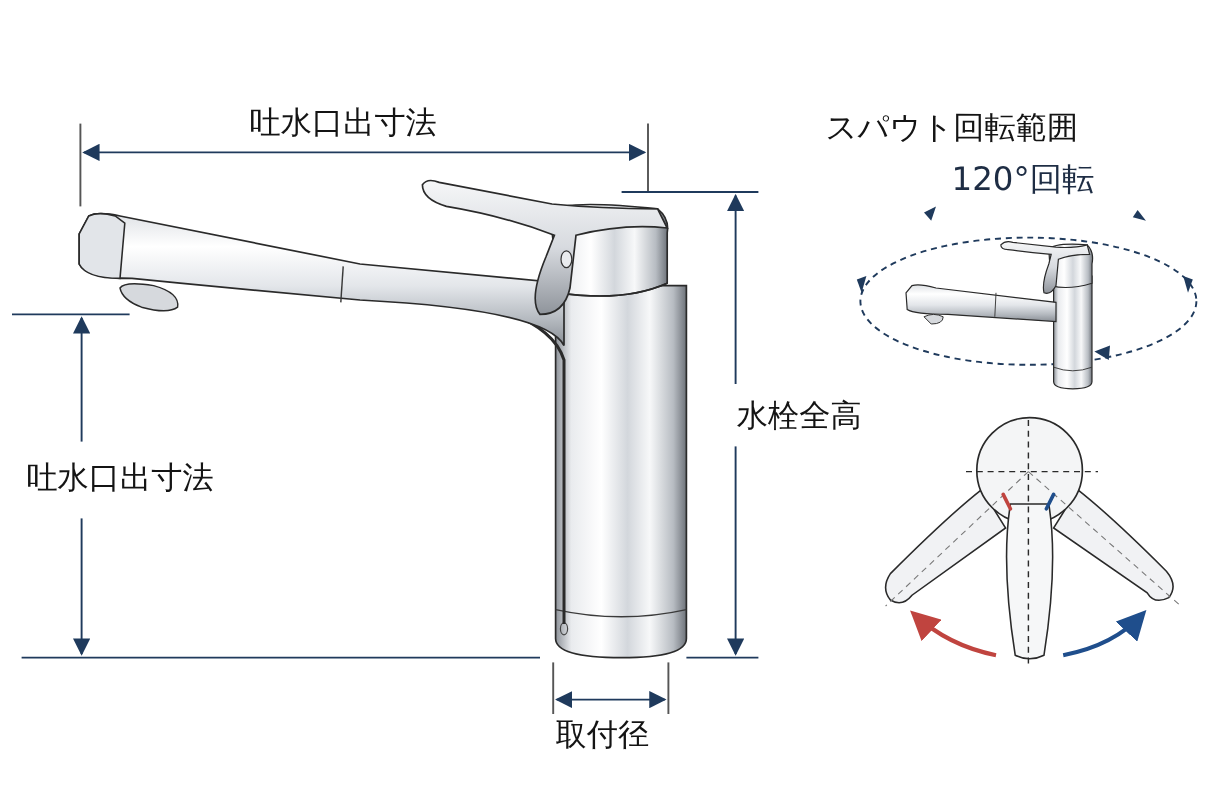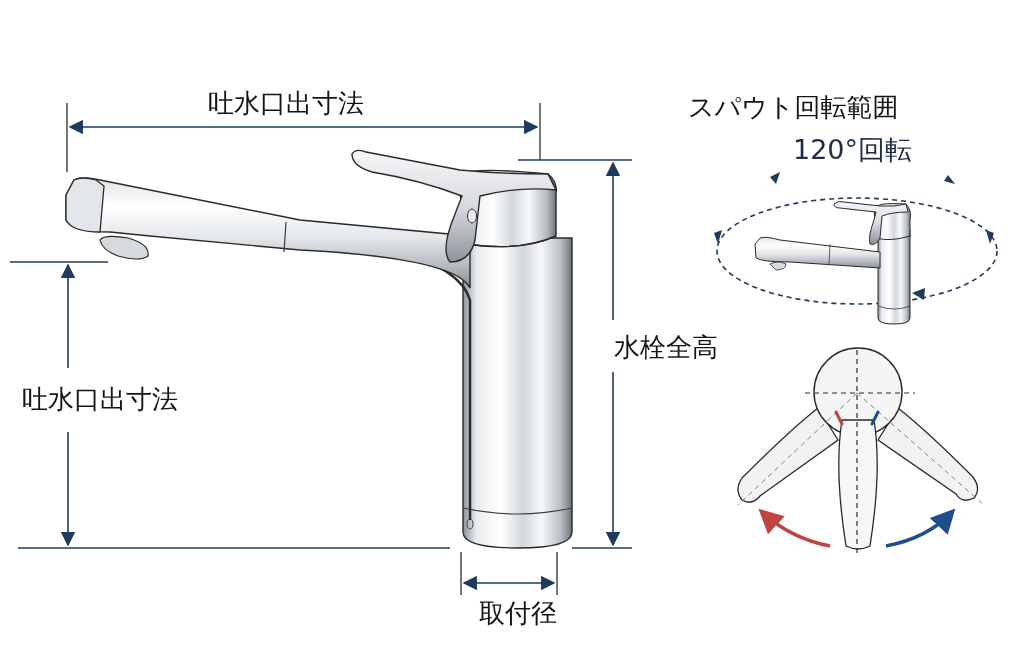--- a/index.html
+++ b/index.html
@@ -140,18 +140,18 @@
       <line x1="878" y1="412" x2="872" y2="424" stroke="#1f4e8c" stroke-width="3" stroke-linecap="round"></line>
 
       <path d="M830,546 Q790,538 762,512" fill="none" stroke="#c0443f" stroke-width="3.5" marker-end="url(#arrowHot)"></path>
       <path d="M886,546 Q928,538 952,512" fill="none" stroke="#1f4e8c" stroke-width="3.5" marker-end="url(#arrowCold)"></path>
     </g>
   </svg>
 
   <div class="label lbl-lg" style="left:208px; top:90px;">吐水口出寸法</div>
   <div class="label lbl-lg" style="left:22px; top:386px;">吐水口出寸法</div>
   <div class="label lbl-lg" style="left:566px; top:334px;margin-left:48px;">水栓全高</div>
-  <div class="label lbl-lg" style="left:463px; top:600px;margin-left:16px;">取付径</div>
+  <div class="label lbl-lg" style="left:463px; top:600px;">取付径</div>
 
   <div class="label lbl-lg" style="left:688px; top:94px;">スパウト回転範囲</div>
   <div class="label lbl-accent" style="left:793px; top:136px;">120°回転</div>
 
 </div>
 
 </body></html>

